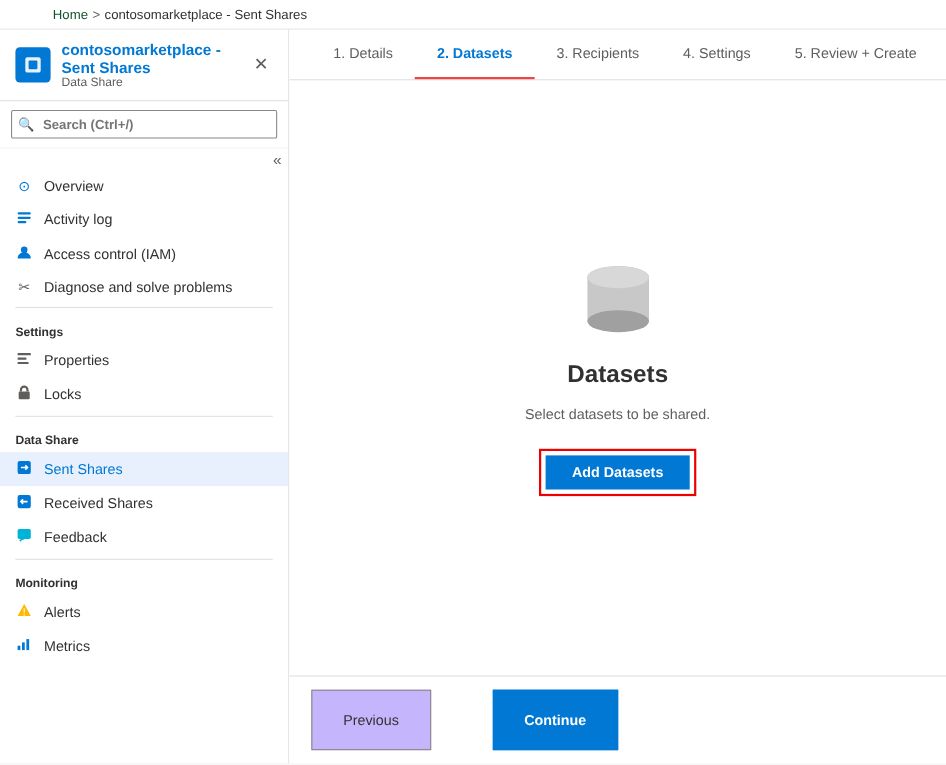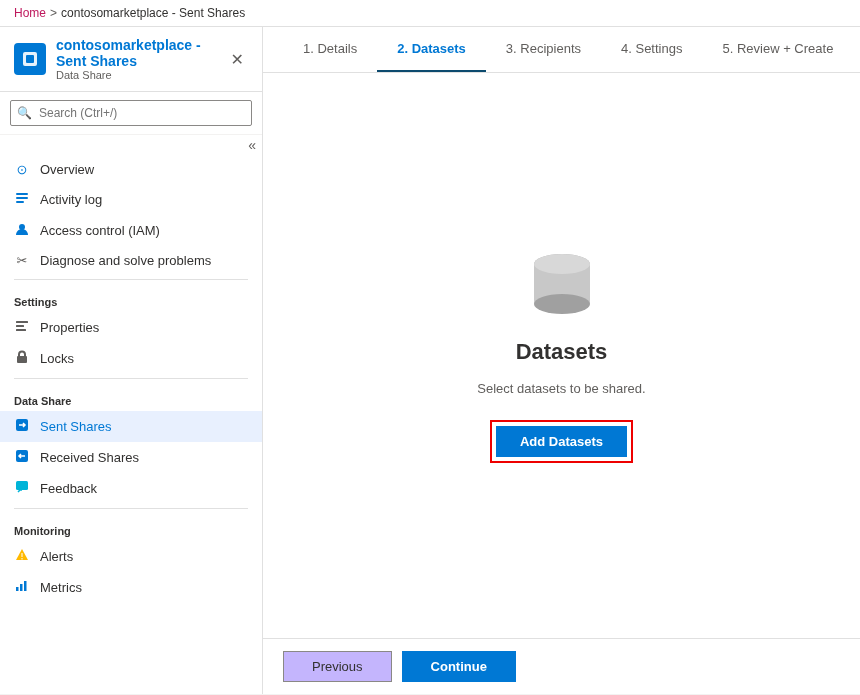--- a/index.html
+++ b/index.html
@@ -78,20 +78,21 @@
       border-bottom: 1px solid #f3f2f1;
     }
     .sidebar-search input {
       width: 100%;
       padding: 5px 8px 5px 28px;
       border: 1px solid #8a8886;
       border-radius: 2px;
       font-size: 12px;
       color: #323130;
       outline: none;
+      font-weight: bold;
     }
     .search-wrapper {
       position: relative;
     }
     .search-wrapper .search-icon {
       position: absolute;
       left: 7px;
       top: 50%;
       transform: translateY(-50%);
       color: #605e5c;
@@ -168,21 +169,21 @@
     .wizard-tab {
       padding: 14px 20px;
       font-size: 13px;
       cursor: pointer;
       color: #605e5c;
       border-bottom: 2px solid transparent;
       white-space: nowrap;
     }
     .wizard-tab.active {
       color: #0078d4;
-      border-bottom: 2px solid #0c4a6e;
+      border-bottom: 2px solid #ef4444;
       font-weight: 600;
     }
 
     
     .content-body {
       flex: 1;
       display: flex;
       flex-direction: column;
       align-items: center;
       justify-content: center;
@@ -227,40 +228,41 @@
     }
     .btn-prev {
       padding: 7px 28px;
       border: 1px solid #8a8886;
       background: #c4b5fd;
       color: #323130;
       cursor: pointer;
       font-size: 13px;
     }
     .btn-continue {
-      padding: 7px 28px;
+      padding: 19px 28px;
       border: 1px solid #0078d4;
       background: #0078d4;
       color: #fff;
       cursor: pointer;
       font-size: 13px;
       font-weight: 600;
+      margin-left: 46px;
     }
 
     
     .icon-blue { color: #0078d4; }
     .icon-teal { color: #00b4d8; }
     .icon-gray { color: #605e5c; }
     .icon-yellow { color: #ffb900; }
   </style>
 </head>
 <body>
 
 <div class="breadcrumb-bar">
-  <span style="cursor:pointer;color:#be185d;">Home</span>
+  <span style="cursor:pointer;color:#14532d;margin-left:34px;">Home</span>
   <span class="sep">&gt;</span>
   <span class="current">contosomarketplace - Sent Shares</span>
 </div>
 
 <div class="main-layout">
 
   <div class="sidebar">
 
     <div class="sidebar-header">
       <div class="sidebar-header-icon">

